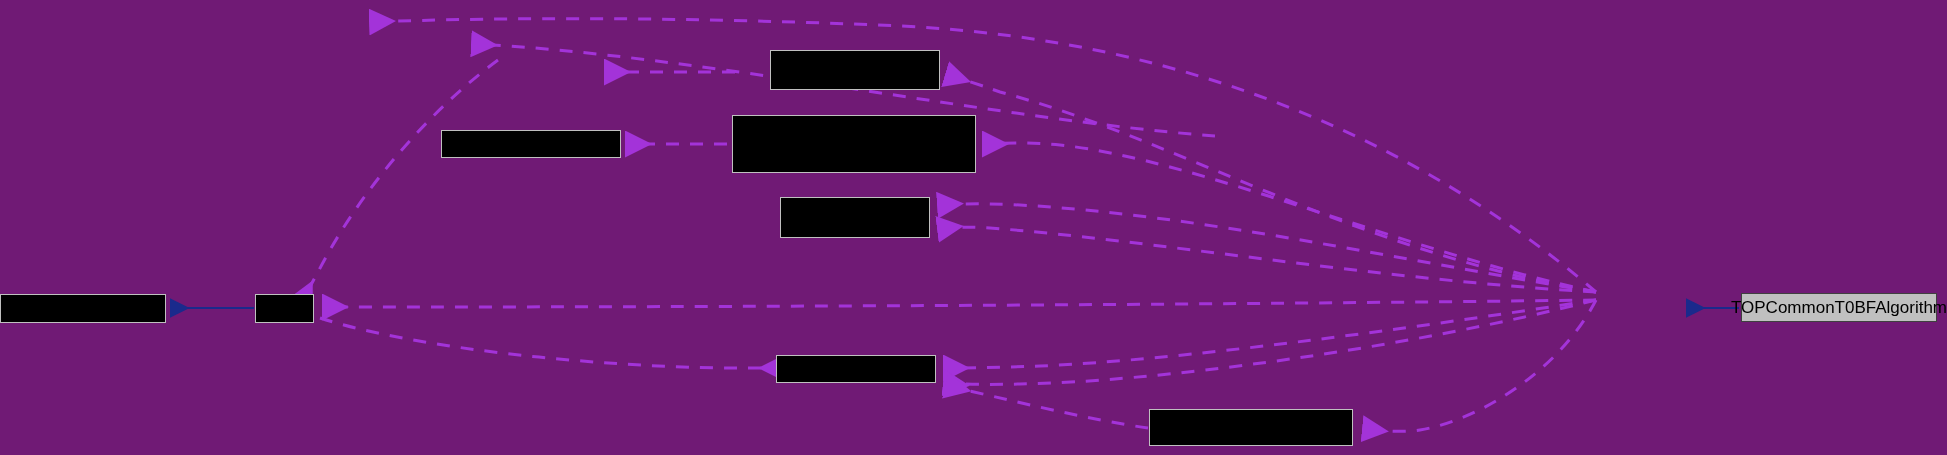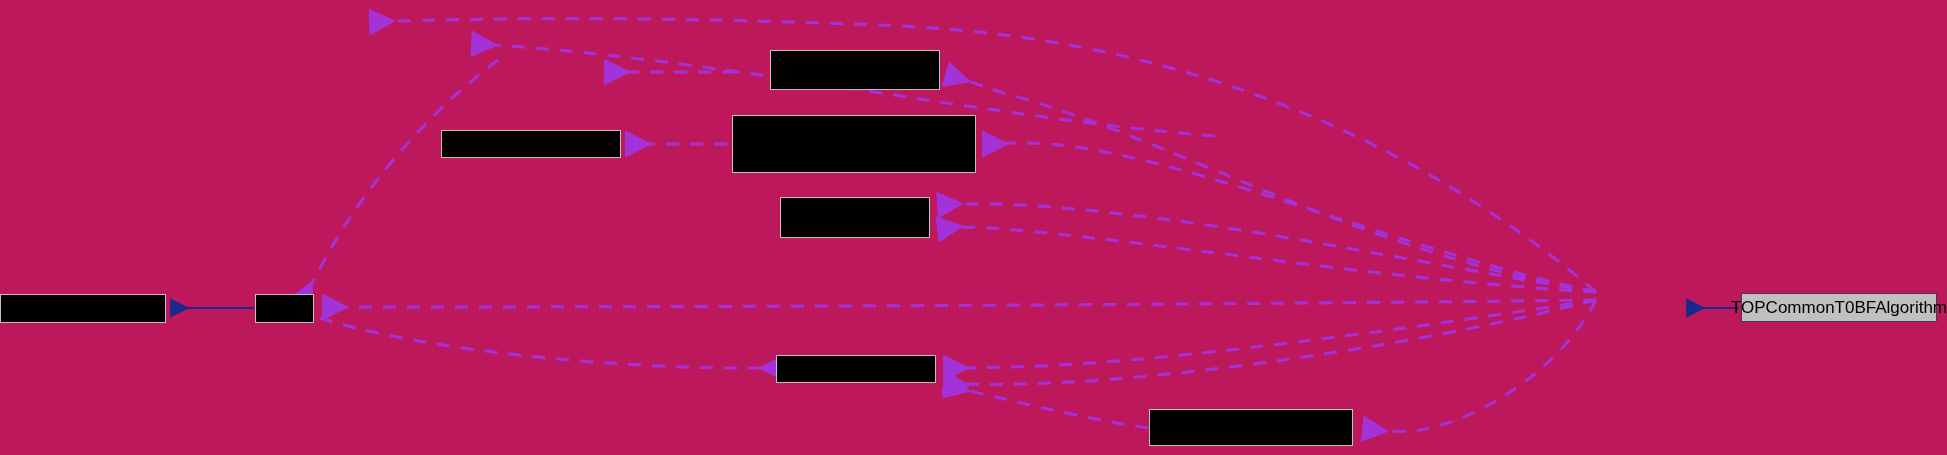--- a/index.html
+++ b/index.html
@@ -5,21 +5,21 @@
 <style>
   html, body {
     margin: 0;
     padding: 0;
     background: #000000;
   }
   #graph-canvas {
     position: relative;
     width: 1947px;
     height: 455px;
-    background: #be185d;
+    background: #701a75;
     overflow: hidden;
     font-family: "Liberation Sans", sans-serif;
   }
   #edges-layer {
     position: absolute;
     left: 0;
     top: 0;
     width: 1947px;
     height: 455px;
     pointer-events: none;

